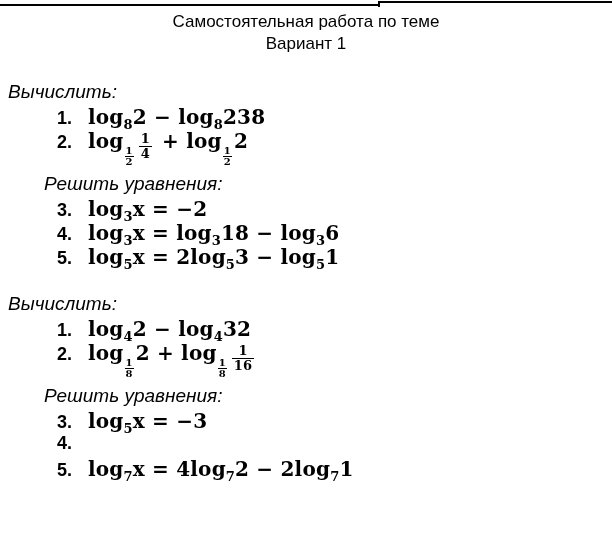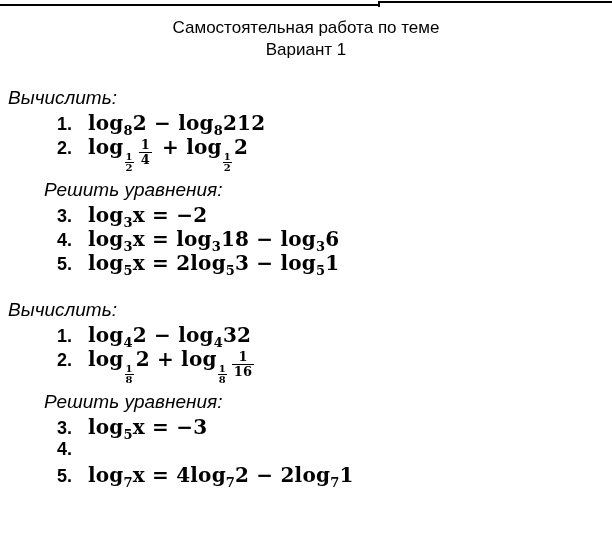--- a/index.html
+++ b/index.html
@@ -4,21 +4,21 @@
 <style>
   * { margin:0; padding:0; box-sizing:border-box; }
   html,body { width:612px; height:555px; background:#ffffff; overflow:hidden; }
   body { position:relative; font-family:"Liberation Sans", sans-serif; color:#000; }
 
   
   .bline-left  { position:absolute; left:0;   top:4px; width:380px; height:2px; background:#000; }
   .bline-right { position:absolute; left:378px; top:1px; width:234px; height:2px; background:#000; }
   .bline-tick  { position:absolute; left:378px; top:1px; width:2px;  height:6px; background:#000; }
 
-  .doc { padding-top:17px; }
+  .doc { padding-top:11px; }
 
   .title-block { text-align:center; font-size:17px; line-height:22px; }
 
   .section-label {
     font-family:"Liberation Sans", sans-serif;
     font-style:italic; font-weight:normal;
     font-size:19px; line-height:22px;
     margin-left:8px;
   }
   .lbl-calc-1 { margin-top:26px; }
@@ -65,21 +65,21 @@
   <header class="title-block">
     <div>Самостоятельная работа по теме</div>
     <div>Вариант 1</div>
   </header>
 
   <section>
     <h2 class="section-label lbl-calc-1">Вычислить:</h2>
     <div class="items">
         <div class="prow">
           <span class="item-num">1.</span>
-          <span class="math"><span class="mt">log</span><span class="msub">8</span><span class="mt">2 − log</span><span class="msub">8</span><span class="mt">212</span></span>
+          <span class="math"><span class="mt">log</span><span class="msub">8</span><span class="mt">2 − log</span><span class="msub">8</span><span class="mt">238</span></span>
         </div>
         <div class="prow">
           <span class="item-num">2.</span>
           <span class="math"><span class="mt">log</span><span class="msfrac"><span class="fnum">1</span><span class="fden">2</span></span><span class="mfrac"><span class="fnum">1</span><span class="fden">4</span></span><span class="mt"> + log</span><span class="msfrac"><span class="fnum">1</span><span class="fden">2</span></span><span class="mt">2</span></span>
         </div>
       </div>
 
     <h2 class="section-label lbl-solve">Решить уравнения:</h2>
     <div class="items">
         <div class="prow">

